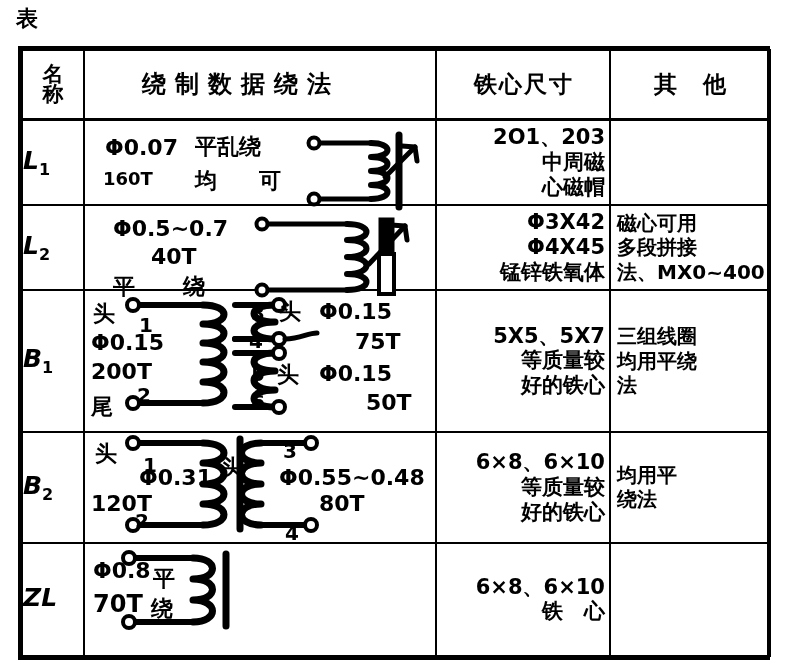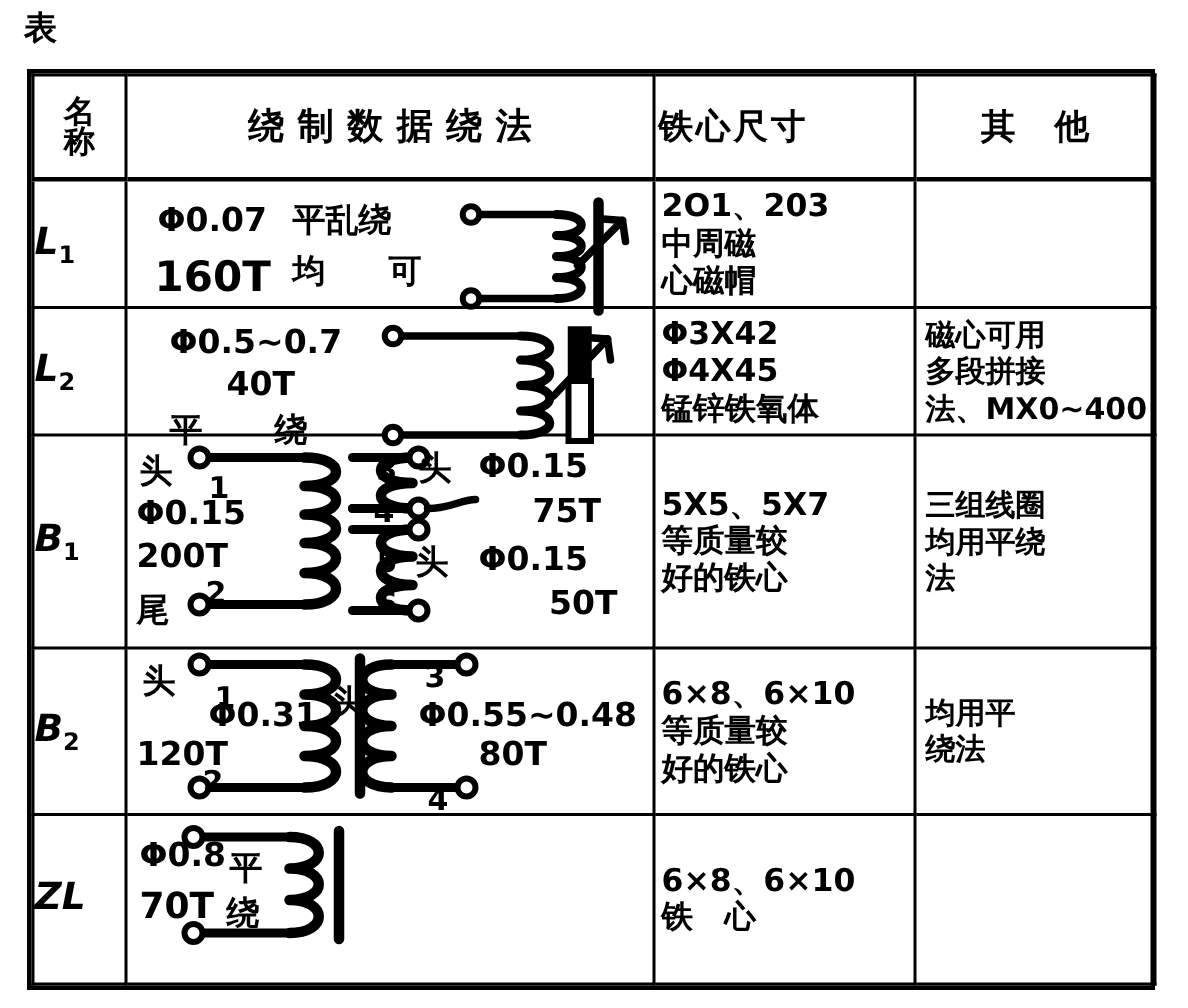--- a/index.html
+++ b/index.html
@@ -27,43 +27,43 @@
     table-layout:fixed;
   }
   td{
     border:2px solid #000;
     vertical-align:middle;
     position:relative;
     padding:0;
   }
   .c-name{width:62px;text-align:center;}
   .c-wind{width:352px;}
-  .c-core{width:174px;text-align:left;}
+  .c-core{width:174px;text-align:center;}
   .c-other{width:160px;text-align:center;}
 
   
   tr.head td{height:66px;border-bottom-width:3px;}
   .hd-name{
     font-size:21px;font-weight:bold;line-height:0.96;
     letter-spacing:0px;
   }
   .hd-name span{display:block;}
   .hd-wide{
-    font-size:24px;font-weight:bold;text-align:center;
-    letter-spacing:9px;text-indent:9px;
+    font-size:24px;font-weight:bold;
+    letter-spacing:9px;text-indent:9px;padding-left:48px;
   }
   .hd-core{font-size:23px;font-weight:bold;letter-spacing:2px;text-indent:2px;}
   .hd-other{font-size:23px;font-weight:bold;letter-spacing:26px;text-indent:26px;}
 
   .rowlabel{font-size:25px;font-weight:bold;font-style:italic;}
   .rowlabel sub{font-size:16px;font-style:normal;}
 
   .cellstack{
     font-size:21px;font-weight:bold;line-height:1.18;
-    text-align:left;padding:4px 4px;
+    text-align:right;padding:4px 4px;margin-left:24px;
   }
   .cellstack div{white-space:nowrap;}
   .other-txt{
     font-size:20px;font-weight:bold;line-height:1.22;
     text-align:left;padding:4px 6px;
   }
   .other-txt div{white-space:nowrap;}
 
   
   .wcell{position:absolute;inset:0;padding-left:15px;}
@@ -120,21 +120,21 @@
           <path class="ln" stroke-width="5" d="M232 78 H286"></path>
           <path class="ln" stroke-width="6" d="M286 22 C308 22 308 36 286 36 C308 36 308 50 286 50 C308 50 308 64 286 64 C308 64 308 78 286 78"></path>
           <circle class="term" cx="229" cy="22" r="5.5"></circle>
           <circle class="term" cx="229" cy="78" r="5.5"></circle>
           <path class="ln" stroke-width="7" d="M314 14 V86"></path>
           <path class="ln" stroke-width="5" d="M300 56 L330 26"></path>
           <path class="ln" stroke-width="5" d="M330 26 L332 40 M330 26 L317 25"></path>
         </svg>
       <div class="txt" style="left: 20px; top: 14px; font-size: 22px;">Φ0.07</div>
               <div class="txt" style="left: 110px; top: 11px; font-size: 22px;">平乱绕</div>
-              <div class="txt" style="left: 18px; top: 47px; font-size: 28px; text-align: right;">160T</div>
+              <div class="txt" style="left: 18px; top: 47px; font-size: 18px; text-align: right;">160T</div>
               <div class="txt" style="left: 110px; top: 45px; font-size: 22px;">均</div>
               <div class="txt" style="left: 174px; top: 45px; font-size: 22px;">可</div>
             </div>
     </td>
     <td>
       <div class="cellstack" id="c0">
               <div>2Ο1、203</div>
               <div>中周磁</div>
               <div>心磁帽</div>
             </div>

